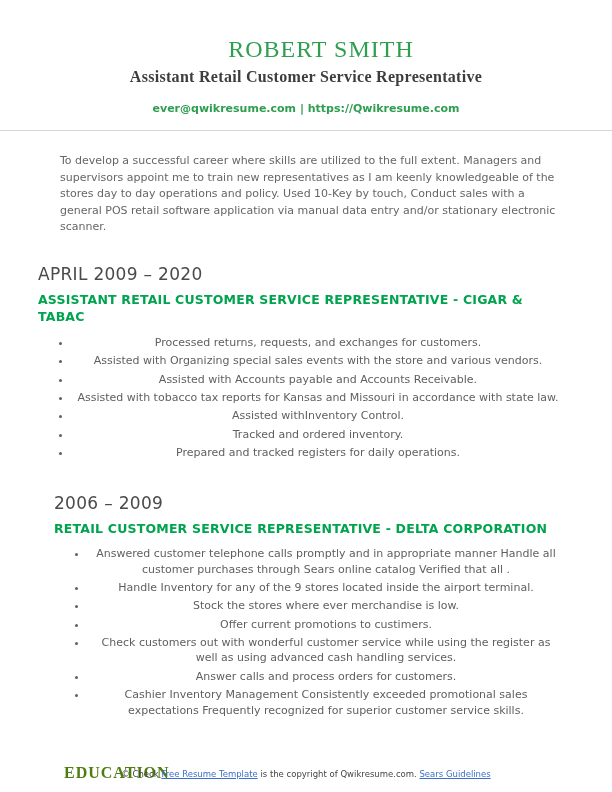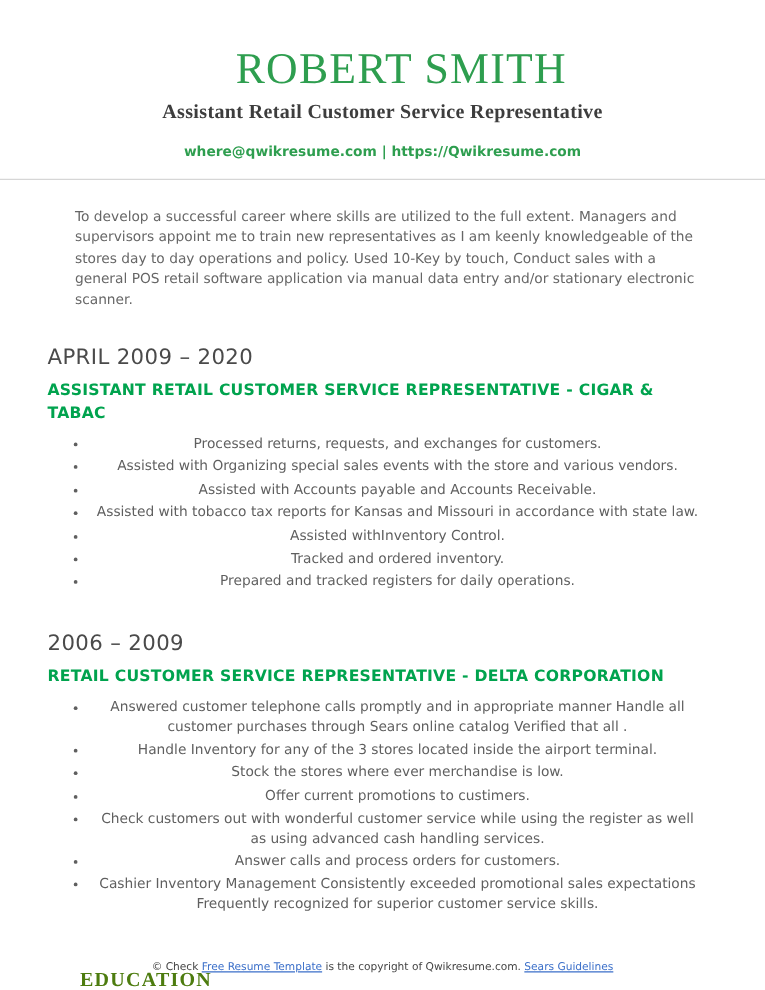--- a/index.html
+++ b/index.html
@@ -15,21 +15,21 @@
     width: 612px;
     height: 792px;
     background: #ffffff;
     position: relative;
   }
 
   
   .header { padding-top: 36px; text-align: center; }
   .resume-name {
     font-family: "Liberation Serif", "DejaVu Serif", serif;
-    font-size: 35px;
+    font-size: 24px;
     font-weight: 400;
     color: #2e9e4f;
     letter-spacing: 1px;
     line-height: 1.1;
     padding-left: 30px;
   }
   .resume-title {
     font-family: "Liberation Serif", "DejaVu Serif", serif;
     font-size: 16px;
     font-weight: 700;
@@ -122,21 +122,21 @@
   }
 </style>
 </head>
 <body>
 
 <div class="page">
 
   <div class="header">
     <div class="resume-name">ROBERT SMITH</div>
     <div class="resume-title">Assistant Retail Customer Service Representative</div>
-    <div class="contact-line">where@qwikresume.com | https://Qwikresume.com</div>
+    <div class="contact-line">ever@qwikresume.com | https://Qwikresume.com</div>
     <hr class="header-divider">
   </div>
 
   <p class="summary">To develop a successful career where skills are utilized to the full extent. Managers and supervisors appoint me to train new representatives as I am keenly knowledgeable of the stores day to day operations and policy. Used 10-Key by touch, Conduct sales with a general POS retail software application via manual data entry and/or stationary electronic scanner.</p>
 
   <div class="experience">
 
     <div class="job">
       <div class="job-dates">APRIL 2009 – 2020</div>
       <div class="job-title">ASSISTANT RETAIL CUSTOMER SERVICE REPRESENTATIVE - CIGAR &amp; TABAC</div>
@@ -144,26 +144,26 @@
         <li>Processed returns, requests, and exchanges for customers.</li>
         <li>Assisted with Organizing special sales events with the store and various vendors.</li>
         <li>Assisted with Accounts payable and Accounts Receivable.</li>
         <li>Assisted with tobacco tax reports for Kansas and Missouri in accordance with state law.</li>
         <li>Assisted withInventory Control.</li>
         <li>Tracked and ordered inventory.</li>
         <li>Prepared and tracked registers for daily operations.</li>
       </ul>
     </div>
 
-    <div class="job" style="margin-top: 32px;">
+    <div class="job" style="margin-top: 32px; margin-left: 16px;">
       <div class="job-dates">2006 – 2009</div>
       <div class="job-title">RETAIL CUSTOMER SERVICE REPRESENTATIVE - DELTA CORPORATION</div>
       <ul class="bullets">
         <li>Answered customer telephone calls promptly and in appropriate manner Handle all customer purchases through Sears online catalog Verified that all .</li>
-        <li>Handle Inventory for any of the 3 stores located inside the airport terminal.</li>
+        <li>Handle Inventory for any of the 9 stores located inside the airport terminal.</li>
         <li>Stock the stores where ever merchandise is low.</li>
         <li>Offer current promotions to custimers.</li>
         <li>Check customers out with wonderful customer service while using the register as well as using advanced cash handling services.</li>
         <li>Answer calls and process orders for customers.</li>
         <li>Cashier Inventory Management Consistently exceeded promotional sales expectations Frequently recognized for superior customer service skills.</li>
       </ul>
     </div>
 
   </div>
 

